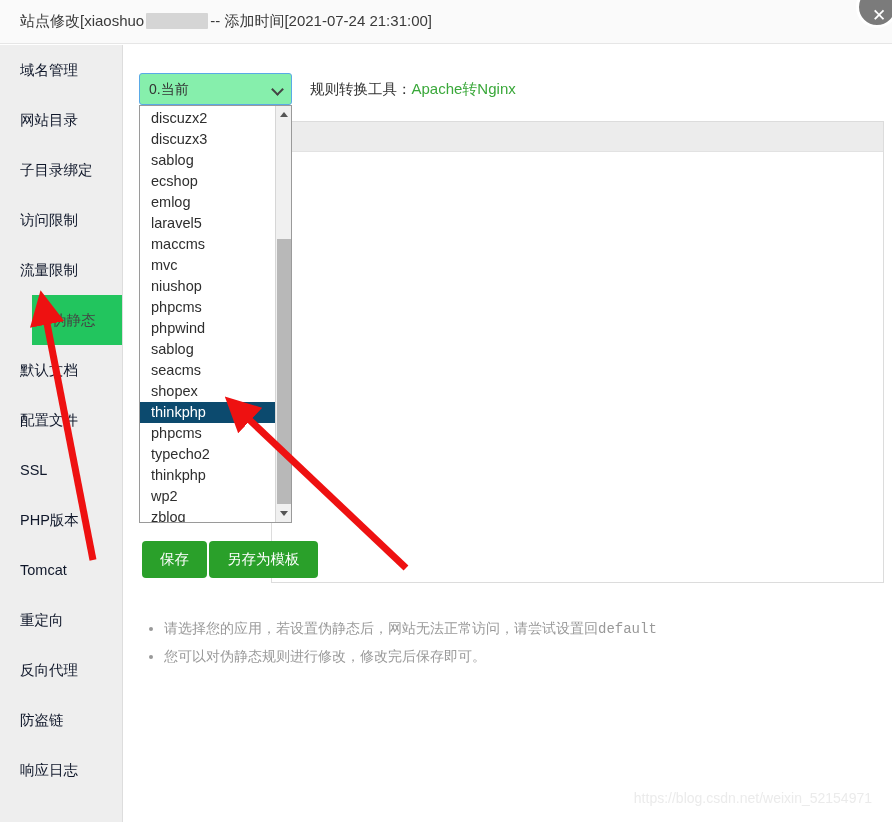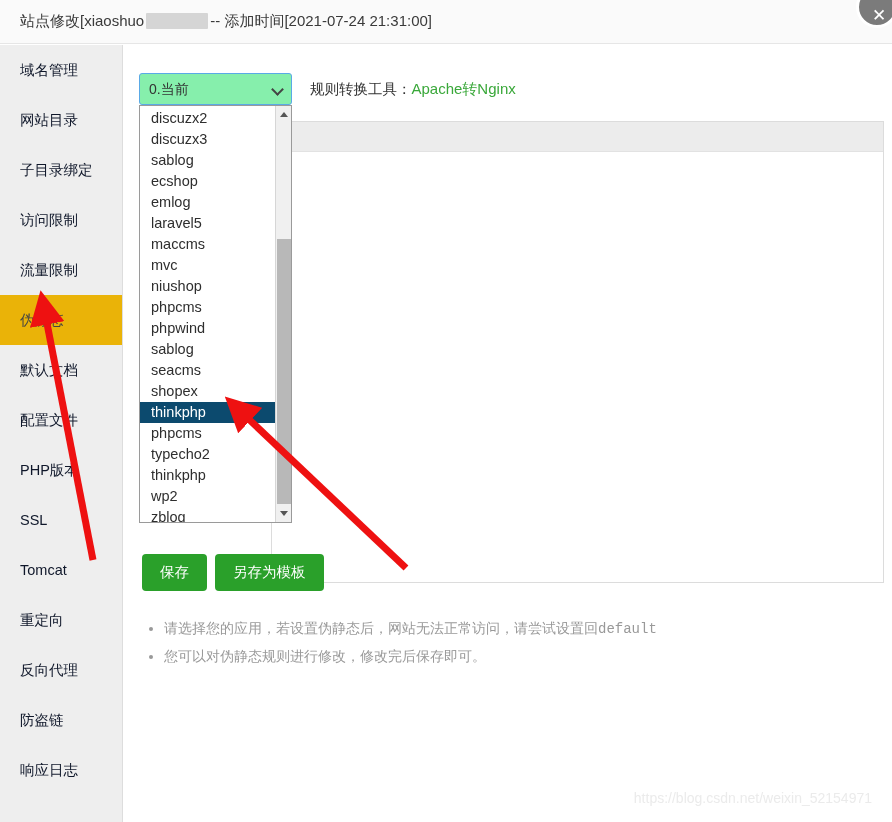--- a/index.html
+++ b/index.html
@@ -69,22 +69,23 @@
   .side-item {
     height: 50px;
     line-height: 50px;
     padding-left: 20px;
     font-size: 14.5px;
     color: #0f172a;
     cursor: pointer;
     white-space: nowrap;
   }
   .side-item.active {
-    background: #eab308;
+    background: #22c55e;
     color: #444444;
+    margin-left: 32px;
   }
 
   
   .main {
     position: absolute;
     left: 124px; top: 45px;
     right: 0; bottom: 0;
     background: #ffffff;
   }
 
@@ -211,23 +212,23 @@
     border-bottom: 1px solid #e2e2e2;
   }
   .editor-body {
     height: 430px;
     background: #ffffff;
   }
 
   
   .btn-row {
     position: absolute;
-    left: 18px; top: 509px;
+    left: 18px; top: 496px;
     display: flex;
-    gap: 8px;
+    gap: 2px;
   }
   .btn {
     background: #2aa02a;
     color: #ffffff;
     border: none;
     border-radius: 4px;
     font-size: 14.5px;
     font-family: "Liberation Sans", "DejaVu Sans", sans-serif;
     padding: 9px 18px;
     cursor: pointer;
@@ -285,22 +286,22 @@
 
   <div class="sidebar" id="sidebar-host">
       <div class="side-item"><span>域名管理</span></div>
       <div class="side-item"><span>网站目录</span></div>
       <div class="side-item"><span>子目录绑定</span></div>
       <div class="side-item"><span>访问限制</span></div>
       <div class="side-item"><span>流量限制</span></div>
       <div class="side-item active"><span>伪静态</span></div>
       <div class="side-item"><span>默认文档</span></div>
       <div class="side-item"><span>配置文件</span></div>
+      <div class="side-item"><span>SSL</span></div>
       <div class="side-item"><span>PHP版本</span></div>
-      <div class="side-item"><span>SSL</span></div>
       <div class="side-item"><span>Tomcat</span></div>
       <div class="side-item"><span>重定向</span></div>
       <div class="side-item"><span>反向代理</span></div>
       <div class="side-item"><span>防盗链</span></div>
       <div class="side-item"><span>响应日志</span></div>
     </div>
 
   <div class="main">
 
     <div class="toolbar-row">

